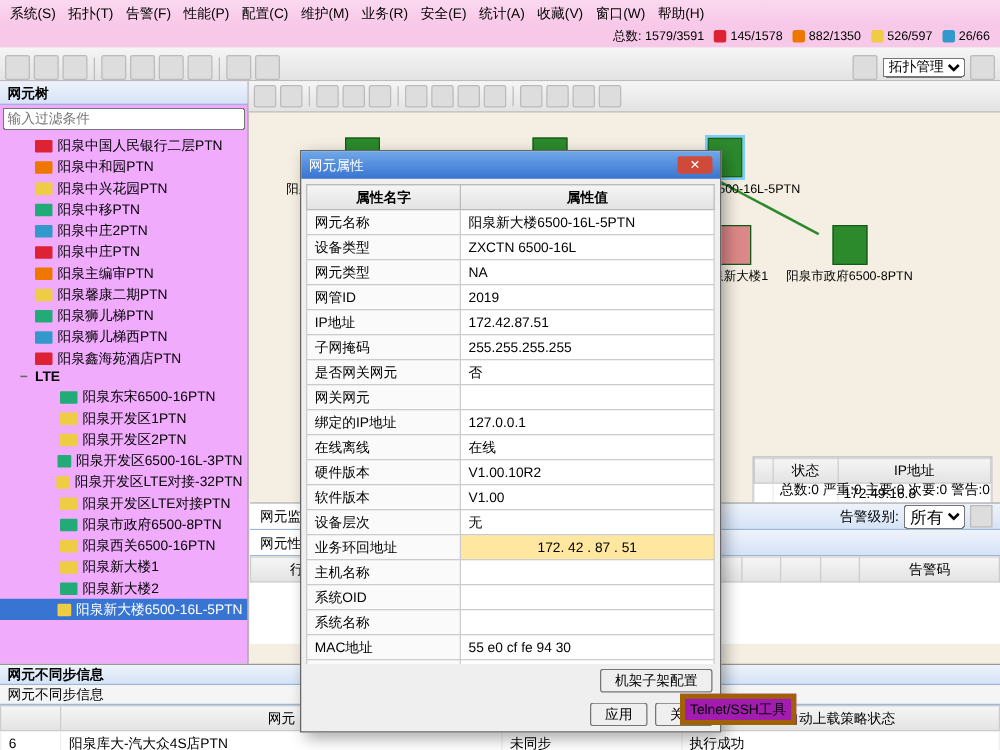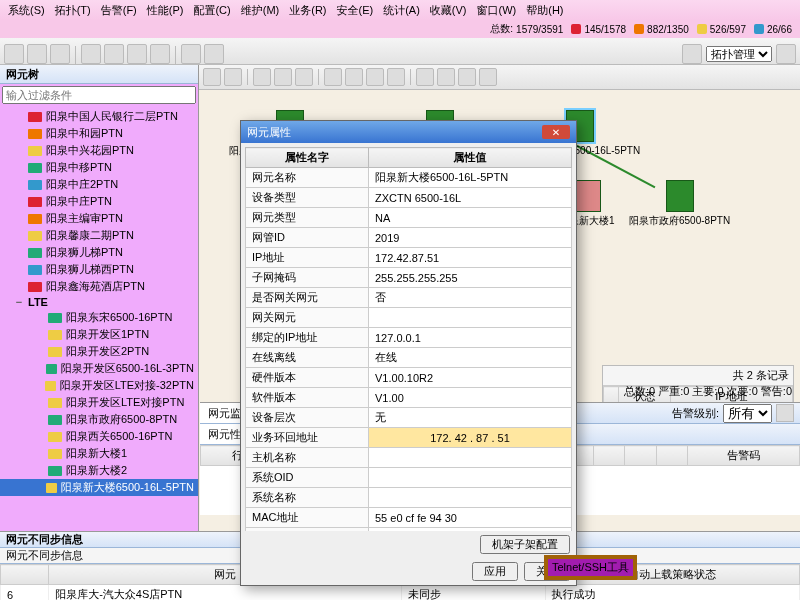--- a/index.html
+++ b/index.html
@@ -292,21 +292,20 @@
           <div class="lbl">阳泉新大楼1</div>
         </div>
       <div class="node" style="left:430px;top:90px">
           <div class="dev"></div>
           <div class="lbl">阳泉市政府6500-8PTN</div>
         </div>
     </div>
   </div>
 
   <div class="right-mini">
-    <div class="cap">共 2 条记录</div>
     <table>
       <tbody>
           <tr>
             <th></th>
             <th>状态</th>
             <th>IP地址</th>
           </tr>
       <tr>
             <td></td>
             <td></td>

